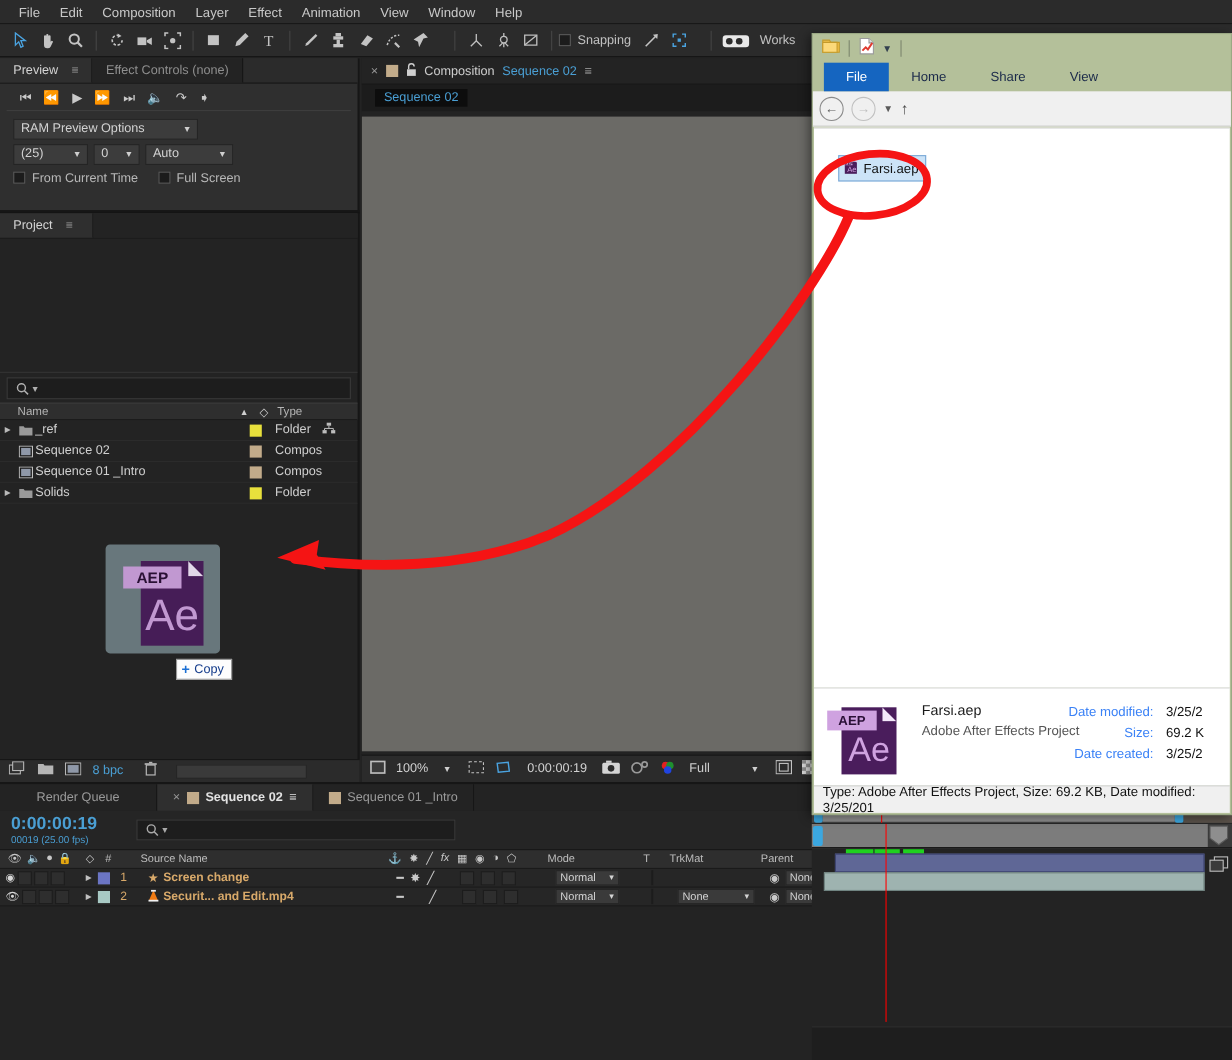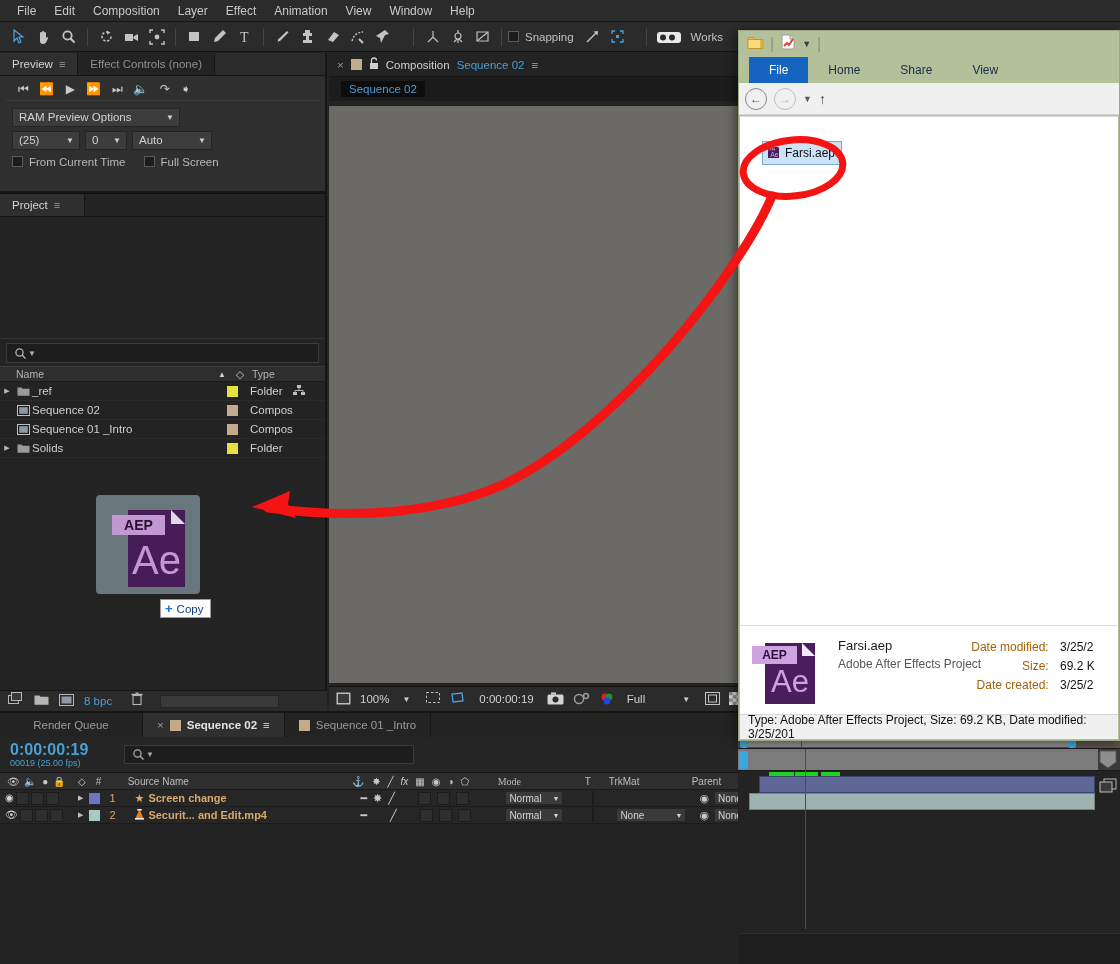--- a/index.html
+++ b/index.html
@@ -38,21 +38,21 @@
   .tsep { width: 1px; height: 18px; background: #454545; margin: 0 6px; }
   .tbl { font-size: 11.5px; color: #c2c2c2; margin-left: 6px; white-space: nowrap; }
   .chkbox { width: 11px; height: 11px; background: #1c1c1c; border: 1px solid #5a5a5a; }
 
   
   .panel-tabs {
     height: 23px; background: #2b2b2b; display: flex; align-items: stretch;
     border-bottom: 1px solid #161616;
   }
   .ptab {
-    display: flex; align-items: center; gap: 6px; padding: 0 12px;
+    display: flex; align-items: center; gap: 12px; padding: 0 12px;
     font-size: 11.5px; color: #8e8e8e; background: #232323;
     border-right: 1px solid #161616;
   }
   .ptab.sel { background: #2f2f2f; color: #d4d4d4; }
   .ptab .hamb { font-size: 11px; color: #9a9a9a; }
 
   
   .preview-panel {
     position: absolute; left: 0; top: 53px; width: 327px; height: 140px;
     background: #2f2f2f; border-right: 2px solid #161616; border-bottom: 2px solid #161616;
@@ -216,21 +216,21 @@
   }
   .ex-details {
     position: absolute; left: 1px; right: 1px; bottom: 26px; height: 89px; background: #fff;
     border-top: 1px solid #dcdcdc; display: flex; align-items: flex-start; padding: 10px 0 0 12px;
   }
   .det-txt { margin-left: 14px; }
   .det-name { font-size: 13px; color: #1a1a1a; line-height: 19px; }
   .det-sub { font-size: 12px; color: #555; line-height: 19px; }
   .det-meta { position: absolute; right: 2px; top: 12px; font-size: 12px; color: #444; text-align: right; }
   .det-meta .mrow { line-height: 19px; white-space: nowrap; }
-  .det-meta .mk { color: #a16207; margin-top: 30px; }
+  .det-meta .mk { color: #3b82f6; margin-top: 30px; }
   .det-meta .mv { color: #111; display: inline-block; width: 56px; text-align: left; margin-left: 8px;}
   .ex-status {
     position: absolute; left: 1px; right: 1px; bottom: 1px; height: 25px; background: #f0f0f0;
     border-top: 1px solid #d6d6d6; display: flex; align-items: center; padding-left: 8px;
     font-size: 12px; color: #111;
   }
 
   
   .aepicon { position: relative; }
   .aep-band { position: absolute; background: #cfa2e0; color: #2a0f36; font-weight: bold;
@@ -760,21 +760,21 @@
       <span style="display:flex; gap:7px; color:#c8c8c8; width:145px;">
         <span>⚓</span>
         <span>✸</span>
         <span>╱</span>
         <span style="font-style:italic">fx</span>
         <span>▦</span>
         <span>◉</span>
         <span>◑</span>
         <span>⬠</span>
       </span>
-      <span style="width:87px;font-family:Liberation Serif, serif;">Mode</span>
+      <span style="width:87px;">Mode</span>
       <span style="width:24px;">T</span>
       <span style="width:83px;">TrkMat</span>
       <span>Parent</span>
     </div>
 
     <div class="layer-row">
       <span style="display:flex; gap:2px; padding-left:5px; width:78px;">
         <span style="color:#d8d8d8; font-size:10px;">◉</span>
         <span class="minibox"></span>
         <span class="minibox"></span>

